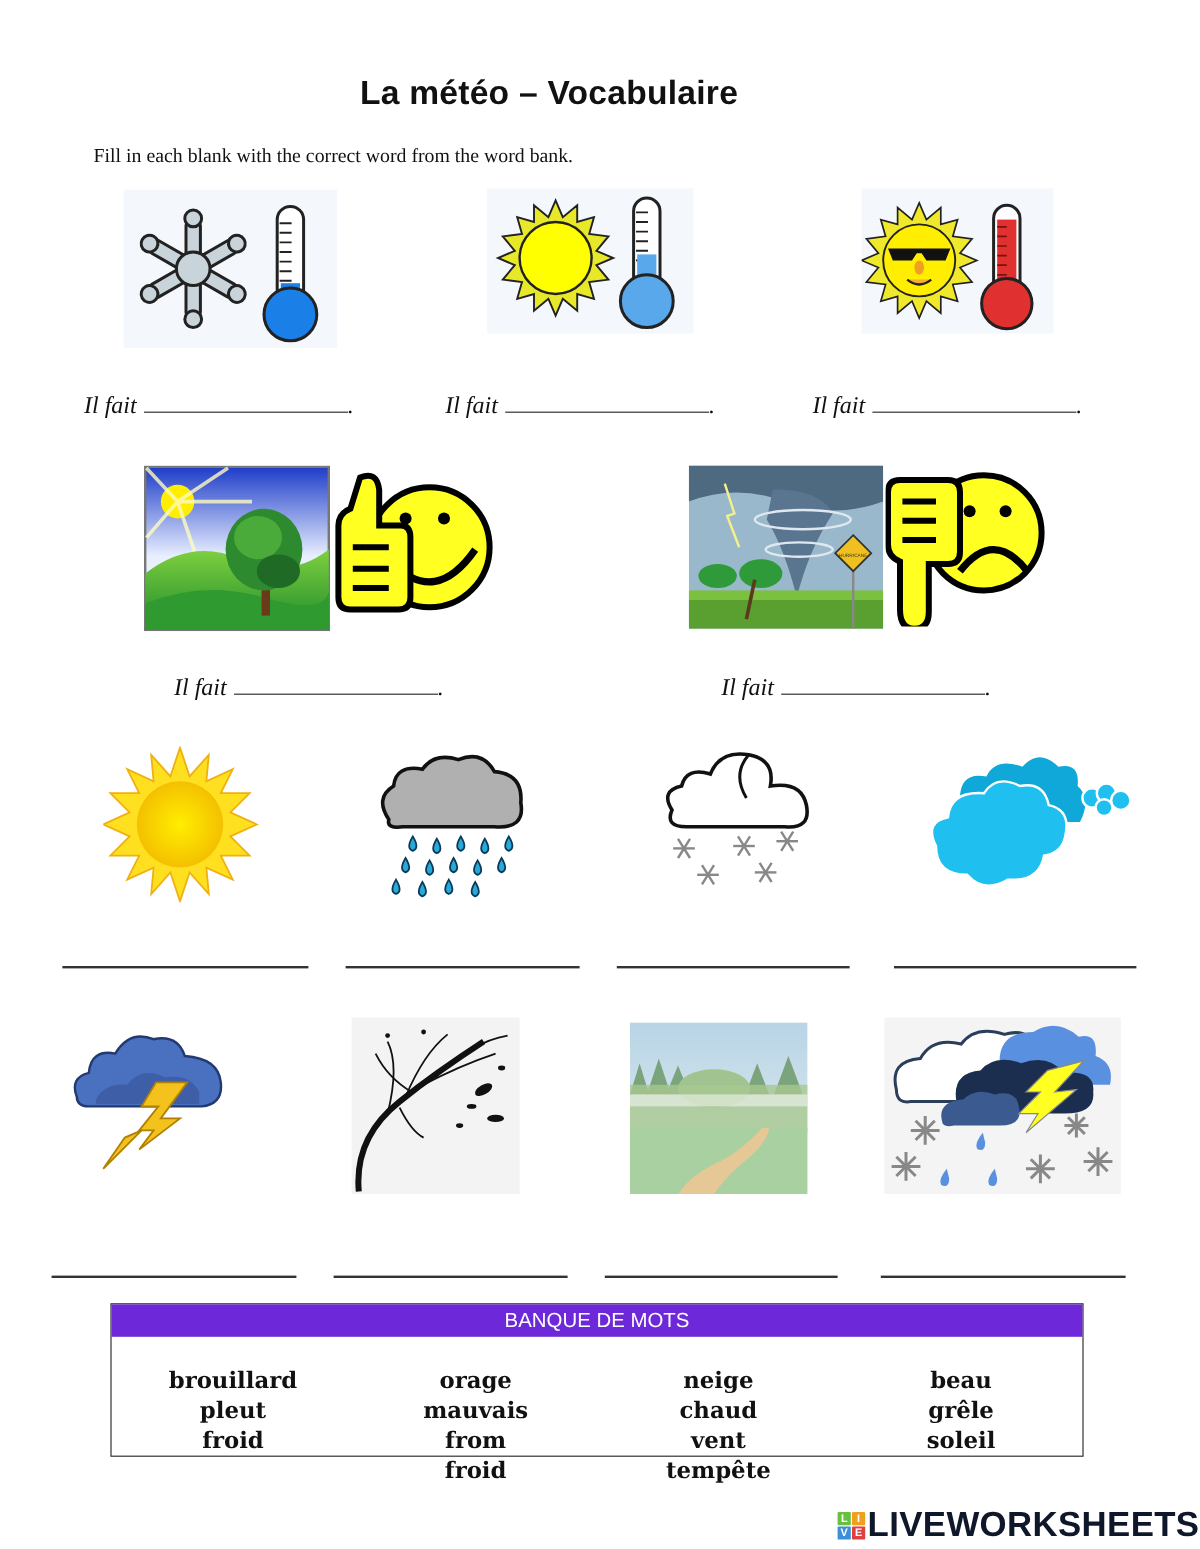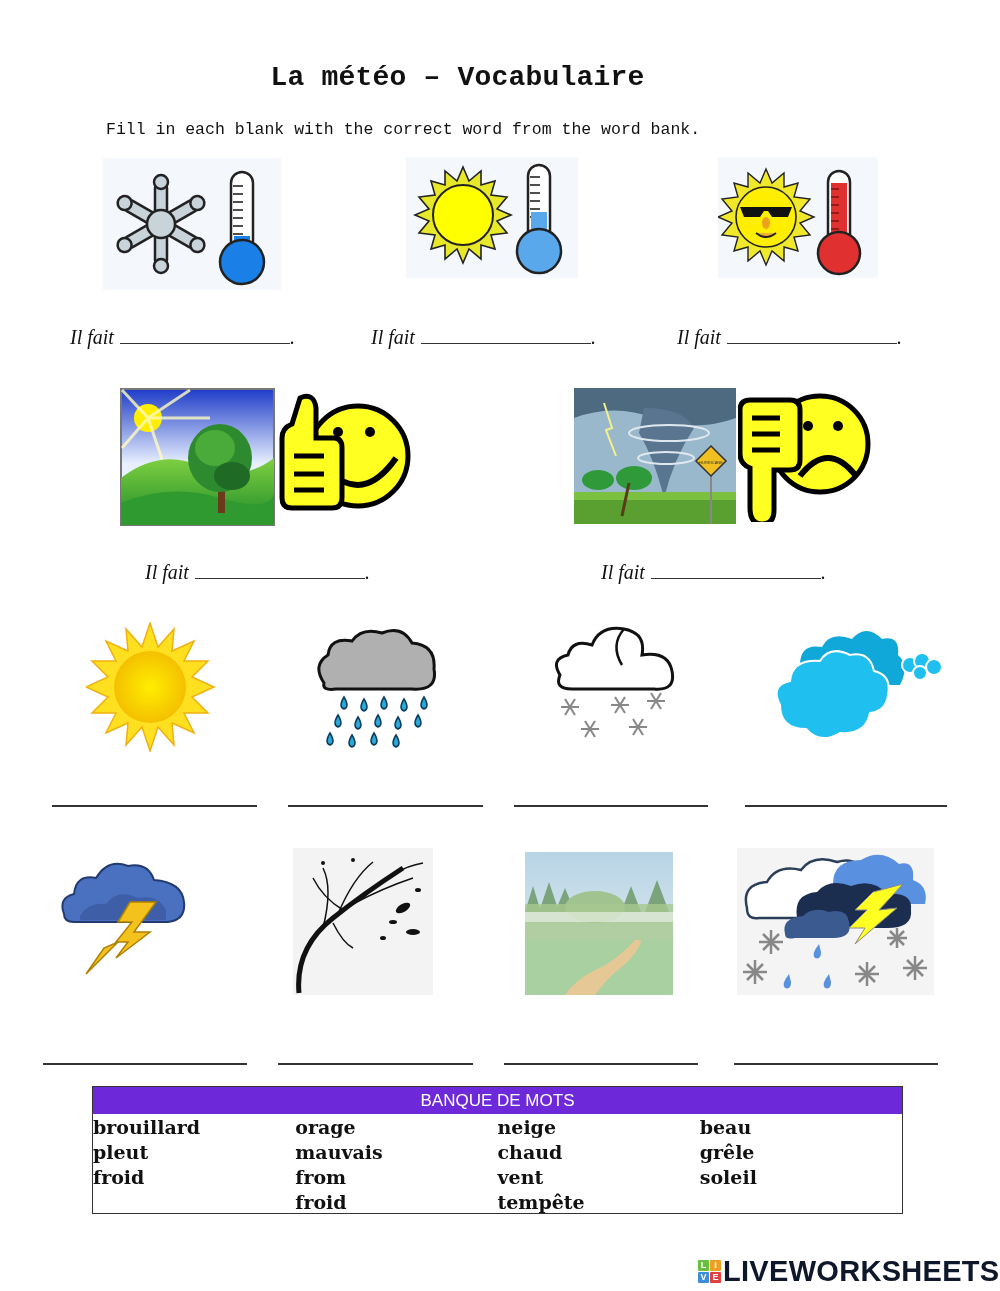--- a/index.html
+++ b/index.html
@@ -1,32 +1,32 @@
 <!DOCTYPE html>
 <html><head>
   <meta charset="utf-8">
   <style>
     html, body { margin:0; padding:0; background:#ffffff; }
     body { width:1000px; height:1291px; position:relative; overflow:hidden;
            font-family:"DejaVu Serif", serif; color:#111; }
     .abs { position:absolute; }
     .title { left:0; width:915px; top:62px; text-align:center; font-weight:bold;
-             font-size:28px; font-family:Liberation Mono, monospace; letter-spacing:0.2px; }
-    .instr { left:106px; top:120px; font-size:16.5px; font-family:Liberation Mono, monospace; }
+             font-size:28px; font-family:Liberation Sans, sans-serif; letter-spacing:0.2px; }
+    .instr { left:78px; top:120px; font-size:16.5px; font-family:Liberation Serif, serif; }
     .pic { position:absolute; }
     .pic svg { display:block; width:100%; height:100%; }
     .sentence { position:absolute; font-size:20px; font-family:"Liberation Serif", serif; white-space:nowrap;font-style:italic; }
     .sentence .blank { display:inline-block; width:170px; border-bottom:1.5px solid #333; height:18px; margin-left:6px; vertical-align:baseline; }
     .line-blank { position:absolute; height:0; border-bottom:2px solid #333; }
     .bank { position:absolute; left:92px; top:1086px; width:811px; height:128px; border:1.5px solid #333; box-sizing:border-box; }
     .bank-head { background:#6d28d9; color:#fff; height:27px; line-height:27px; text-align:center;
                  font-family:"Liberation Sans", sans-serif; font-size:17px; }
     .bank-cols { display:flex; justify-content:space-between; padding:0 0 0 0; }
-    .bank-col { width:203px; font-weight:bold; font-size:19px; line-height:25px;
-                font-family:"DejaVu Serif", serif; padding-top:1px; }
+    .bank-col { width:203px; text-align:center; font-weight:bold; font-size:19px; line-height:25px;
+                font-family:"DejaVu Serif", serif; padding-top:1px;margin-top:24px; }
     .logo { position:absolute; left:698px; top:1255px; display:flex; align-items:center; }
     .logo-grid { display:grid; grid-template-columns:11px 11px; grid-template-rows:11px 11px; gap:1px; margin-right:2px; }
     .logo-grid span { font-size:9px; font-weight:bold; color:#fff; text-align:center; line-height:11px;
                       font-family:"Liberation Sans", sans-serif; border-radius:1px; }
     .logo-text { font-family:"Liberation Sans", sans-serif; font-weight:bold; font-size:29px; color:#0f172a; letter-spacing:0.3px; }
   </style>
 </head>
 <body>
 
 <div class="abs title">La météo – Vocabulaire</div>

